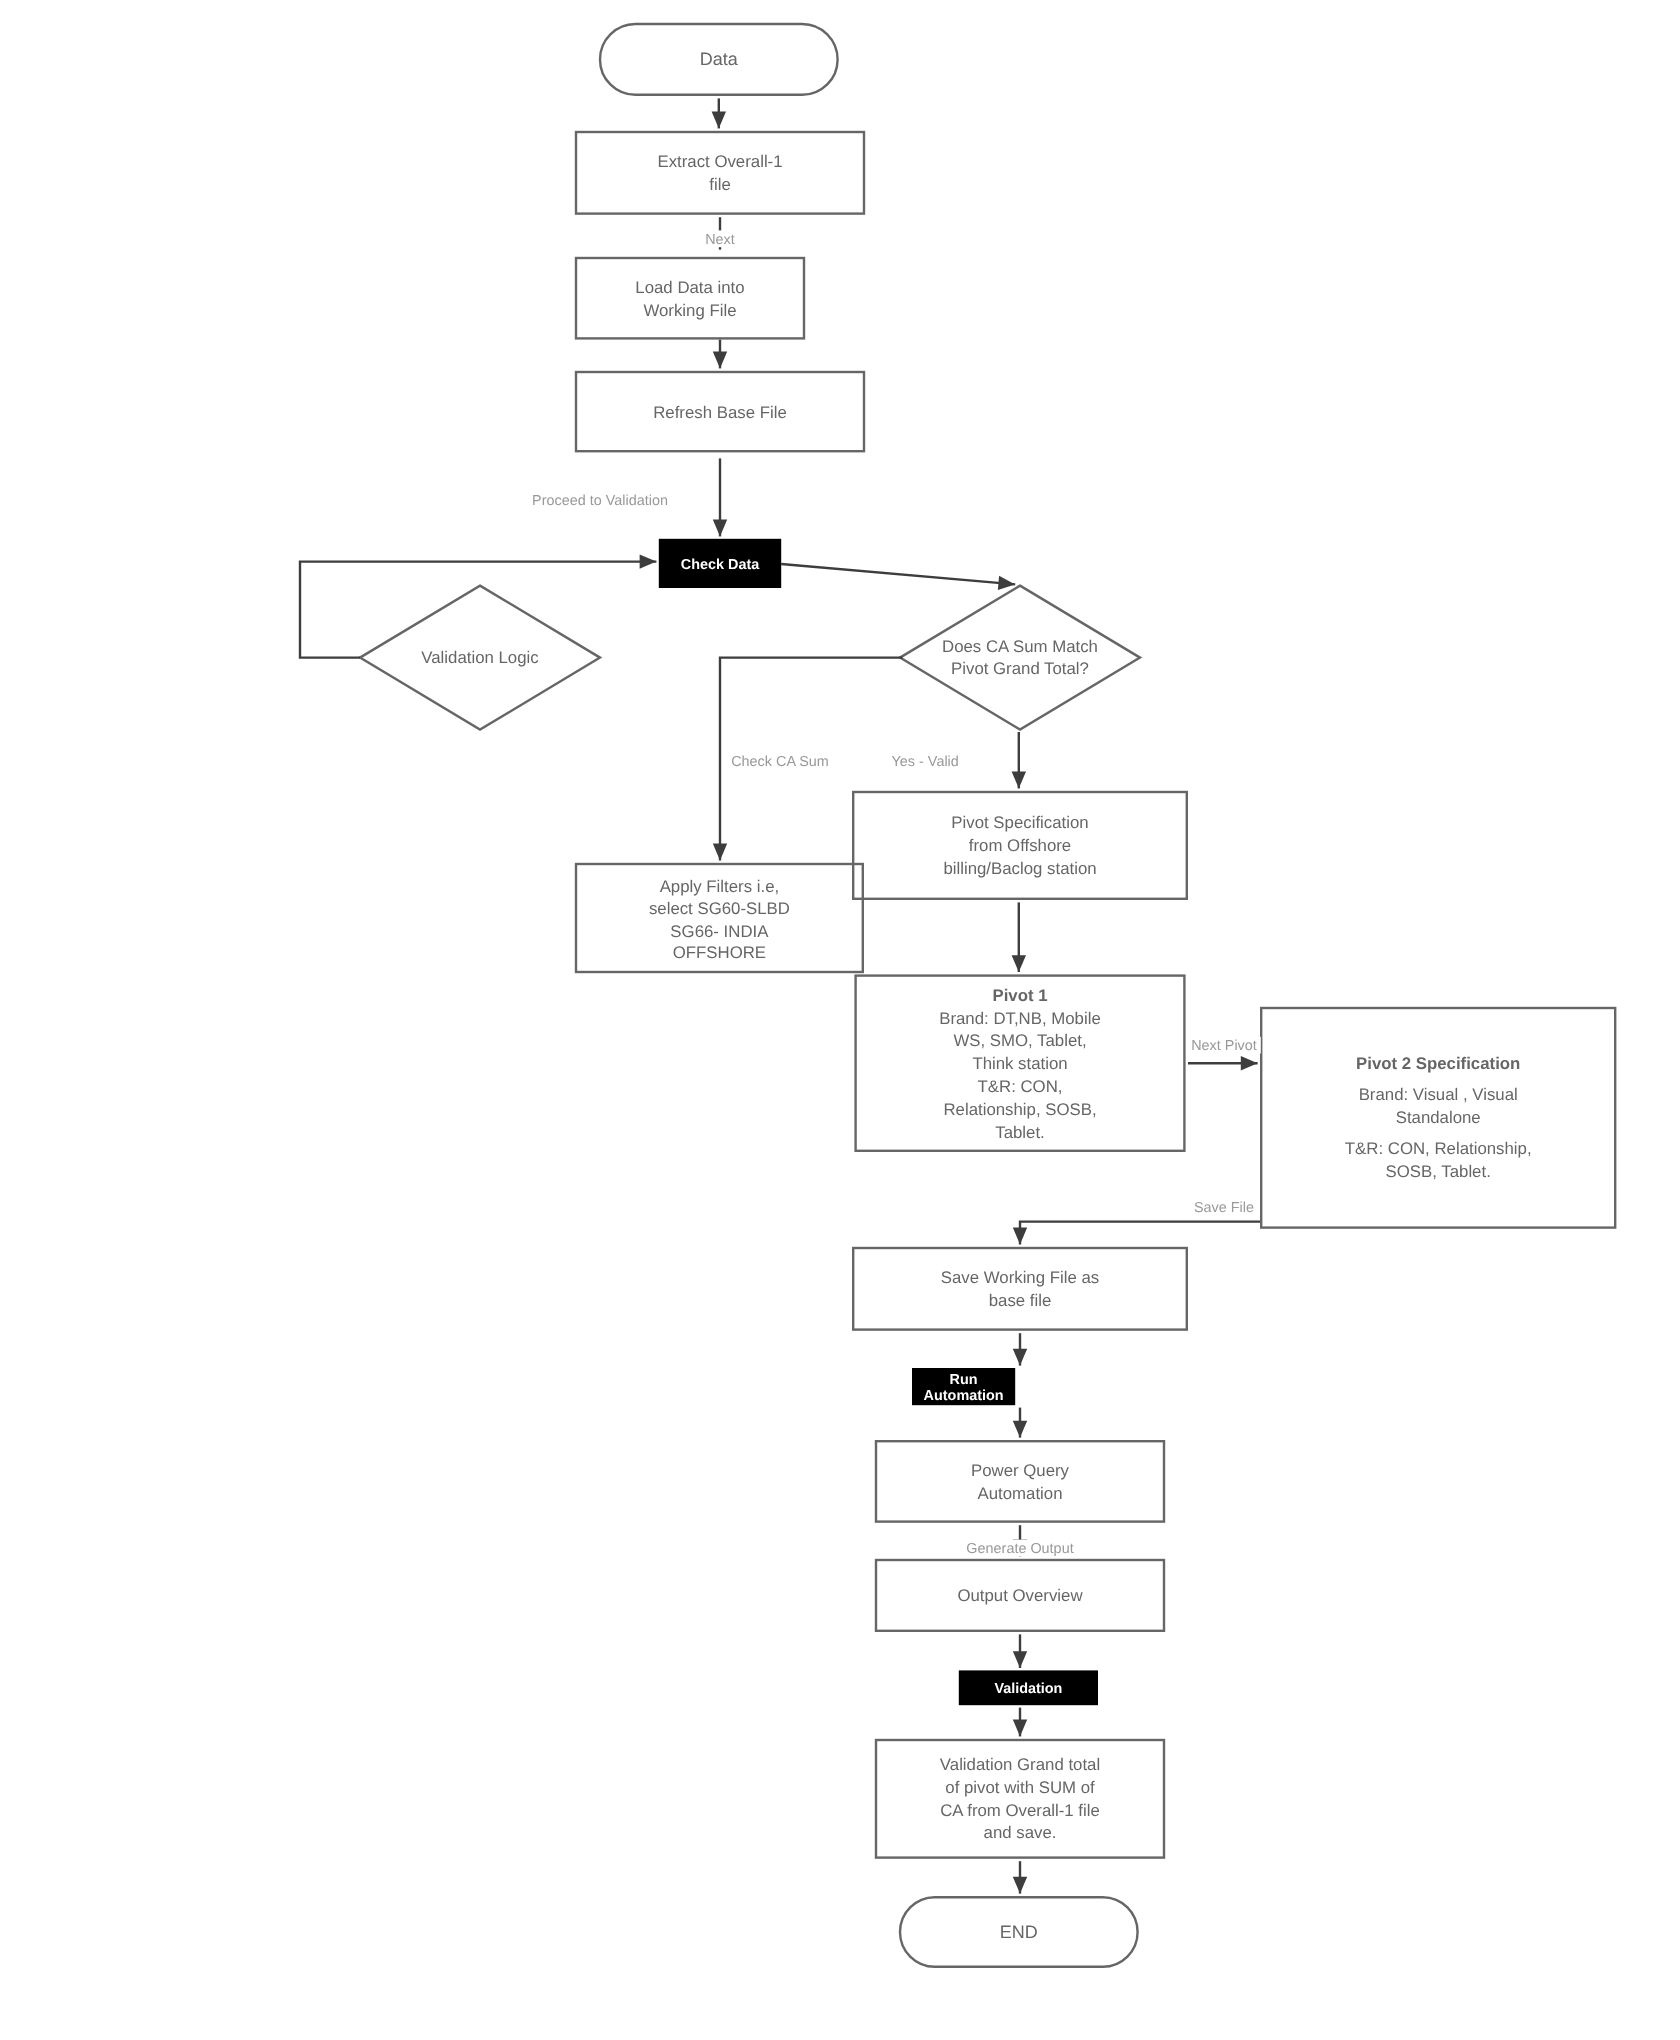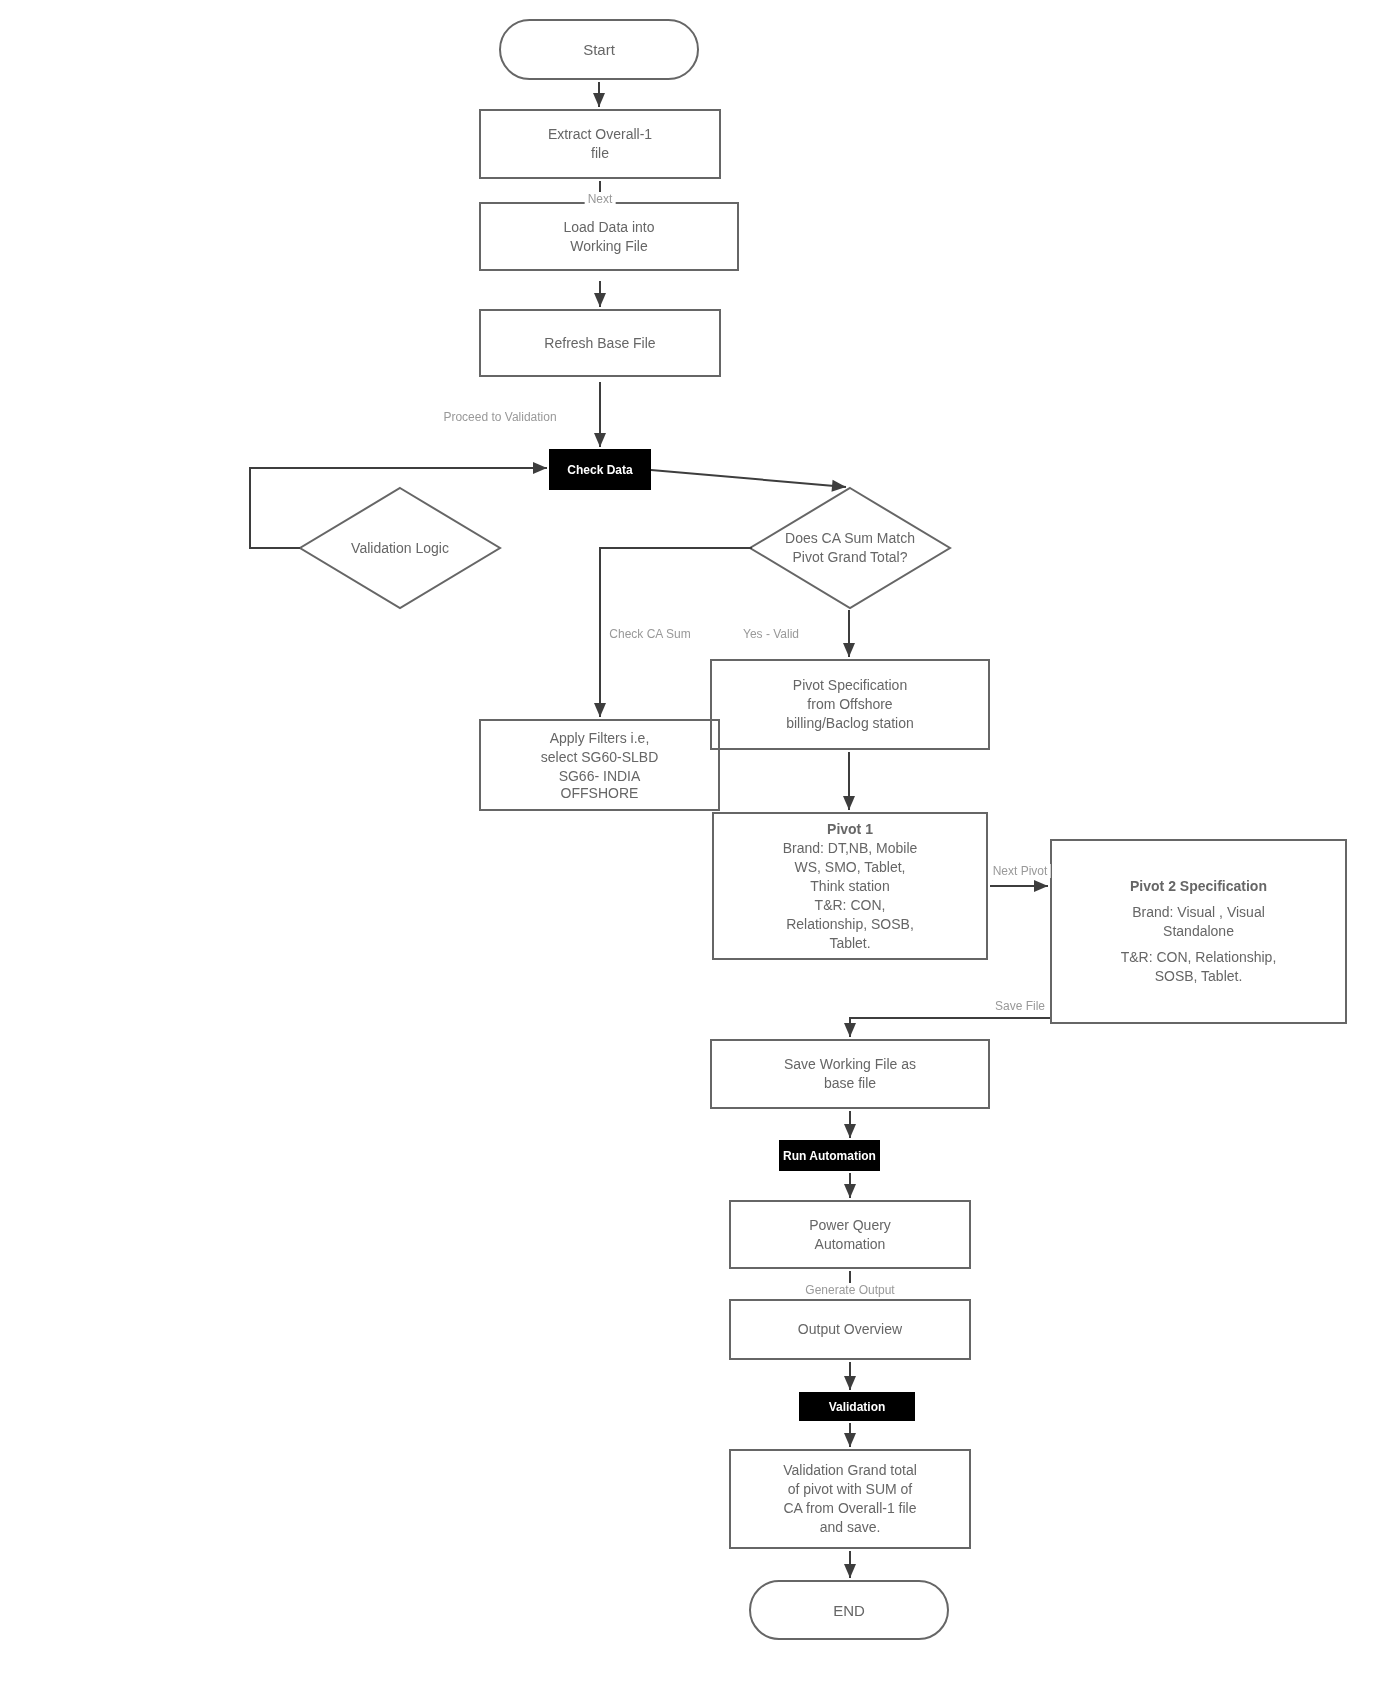--- a/index.html
+++ b/index.html
@@ -74,29 +74,29 @@
     <path class="edge" d="M1198,1018 H850 V1037" marker-end="url(#arrow)"></path>
     <path class="edge" d="M850,1111 V1138" marker-end="url(#arrow)"></path>
     <path class="edge" d="M850,1173 V1198" marker-end="url(#arrow)"></path>
     <path class="edge" d="M850,1271 V1297" marker-end="url(#arrow)"></path>
     <path class="edge" d="M850,1362 V1390" marker-end="url(#arrow)"></path>
     <path class="edge" d="M850,1423 V1447" marker-end="url(#arrow)"></path>
     <path class="edge" d="M850,1551 V1578" marker-end="url(#arrow)"></path>
   </svg>
 
   <div class="node pill" style="left:499px;top:19px;width:200px;height:61px">
-    <span class="ln">Start</span>
+    <span class="ln">Data</span>
   </div>
 
   <div class="node" style="left:479px;top:109px;width:242px;height:70px">
     <span class="ln">Extract Overall-1</span>
     <span class="ln">file</span>
   </div>
 
-  <div class="node" style="left:479px;top:202px;width:260px;height:69px">
+  <div class="node" style="left:479px;top:214px;width:192px;height:69px">
     <span class="ln">Load Data into</span>
     <span class="ln">Working File</span>
   </div>
 
   <div class="node" style="left:479px;top:309px;width:242px;height:68px">
     <span class="ln">Refresh Base File</span>
   </div>
 
   <div class="node black" style="left:549px;top:449px;width:102px;height:41px">
     <span class="ln">Check Data</span>
@@ -131,21 +131,21 @@
     <span class="ln">Standalone</span>
     <span class="ln pgap">T&amp;R: CON, Relationship,</span>
     <span class="ln">SOSB, Tablet.</span>
   </div>
 
   <div class="node" style="left:710px;top:1039px;width:280px;height:70px">
     <span class="ln">Save Working File as</span>
     <span class="ln">base file</span>
   </div>
 
-  <div class="node black" style="left:779px;top:1140px;width:101px;height:31px">
+  <div class="node black" style="left:760px;top:1140px;width:86px;height:31px">
     <span class="ln">Run Automation</span>
   </div>
 
   <div class="node" style="left:729px;top:1200px;width:242px;height:69px">
     <span class="ln">Power Query</span>
     <span class="ln">Automation</span>
   </div>
 
   <div class="node" style="left:729px;top:1299px;width:242px;height:61px">
     <span class="ln">Output Overview</span>

